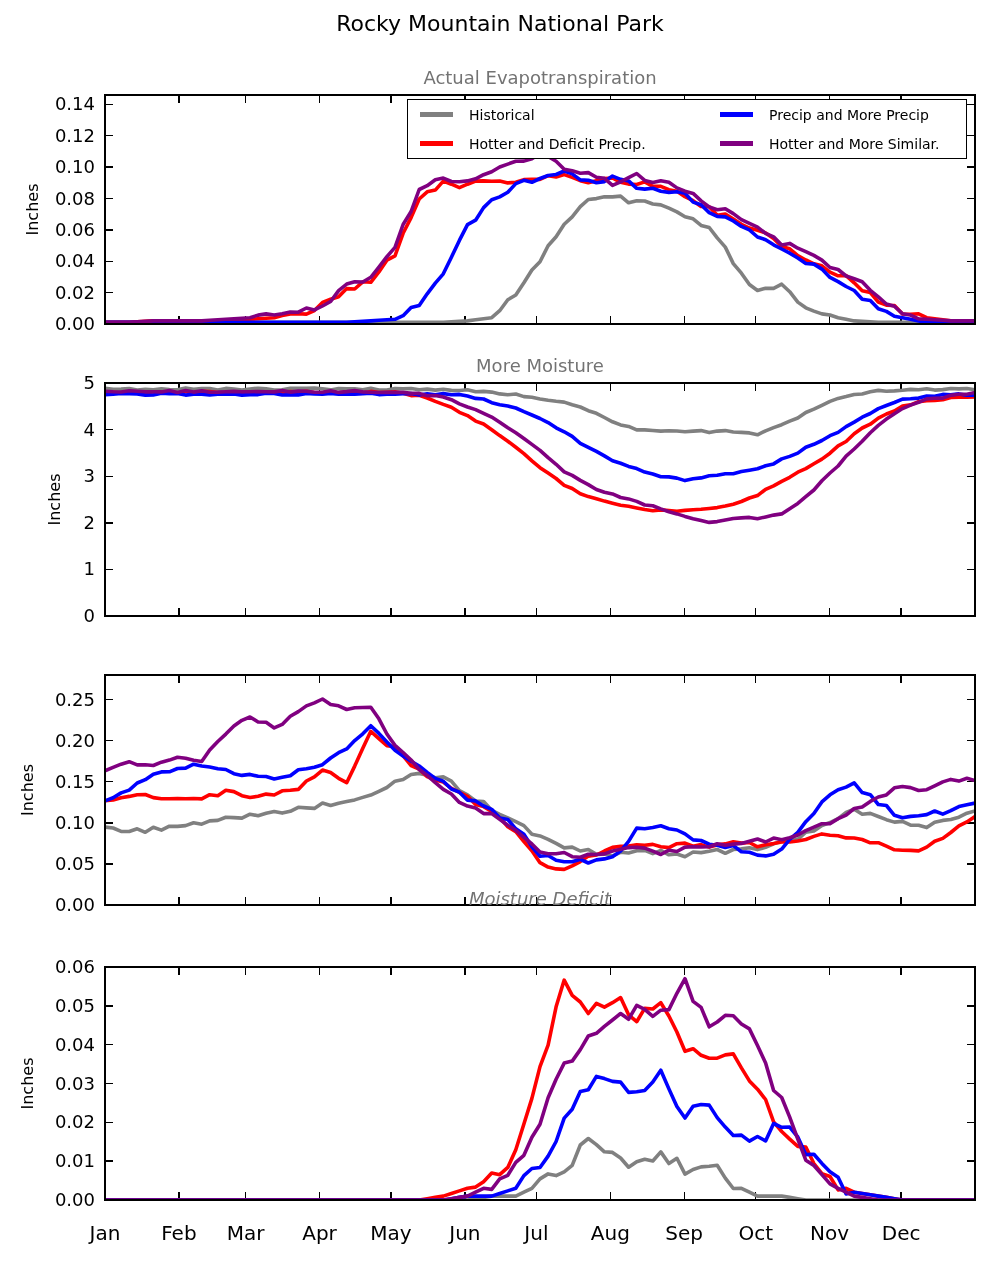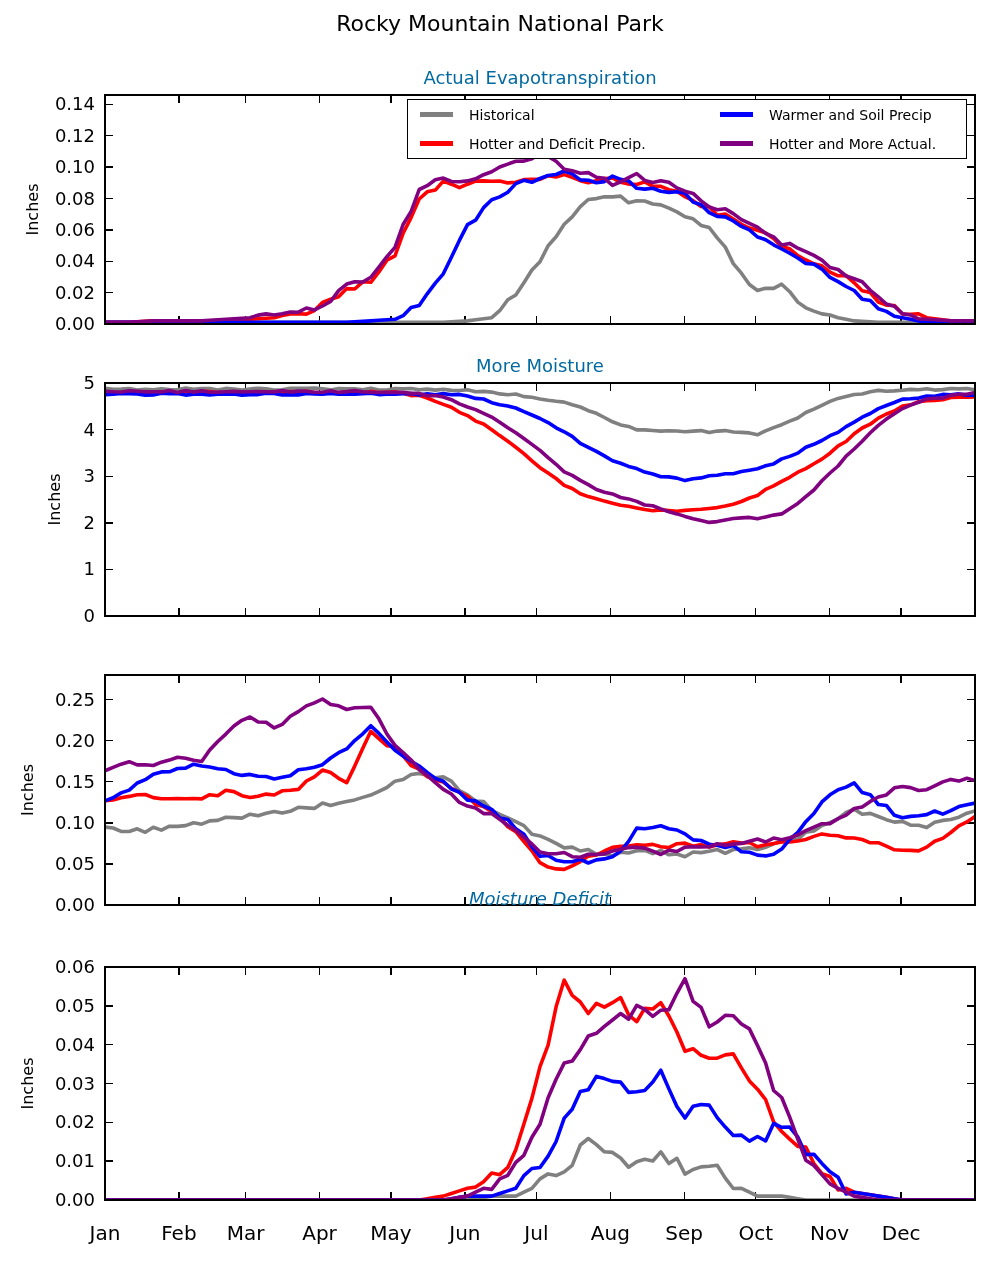--- a/index.html
+++ b/index.html
@@ -7,21 +7,21 @@
     position:relative;width:1000px;height:1261px;background:#ffffff;
     font-family:"DejaVu Sans","Liberation Sans",sans-serif;color:#000;overflow:hidden;
   }
   .figure svg{position:absolute;left:0;top:0;z-index:1;}
   .fig-title{
     position:absolute;left:0;top:11px;width:1000px;text-align:center;
     font-size:22px;color:#000;z-index:2;
   }
   .panel-title{
     position:absolute;left:105px;width:870px;text-align:center;
-    font-size:18px;color:#0369a1;z-index:2;
+    font-size:18px;color:#737373;z-index:2;
   }
   .pt-0{top:67px;} .pt-1{top:355px;} .pt-2{top:647px;} .pt-3{top:888px;font-style:italic;}
   .legend{
     position:absolute;left:407px;top:99px;width:560px;height:60px;
     background:#fff;border:1.8px solid #000;z-index:3;
     display:grid;grid-auto-flow:column;grid-template-rows:1fr 1fr;
     grid-template-columns:300px auto;align-items:center;
     padding:0 8px;box-sizing:border-box;
   }
   .legend-entry{display:flex;align-items:center;font-size:14px;white-space:nowrap;}
@@ -293,20 +293,20 @@
     <div class="legend-entry">
       <span class="swatch" style="background: rgb(128, 128, 128);"></span>
       <span>Historical</span>
     </div>
     <div class="legend-entry">
       <span class="swatch" style="background: rgb(255, 0, 0);"></span>
       <span>Hotter and Deficit Precip.</span>
     </div>
     <div class="legend-entry">
       <span class="swatch" style="background: rgb(0, 0, 255);"></span>
-      <span>Warmer and Soil Precip</span>
+      <span>Precip and More Precip</span>
     </div>
     <div class="legend-entry">
       <span class="swatch" style="background: rgb(128, 0, 128);"></span>
-      <span>Hotter and More Actual.</span>
+      <span>Hotter and More Similar.</span>
     </div>
   </div>
 </div>
 
 </body></html>

